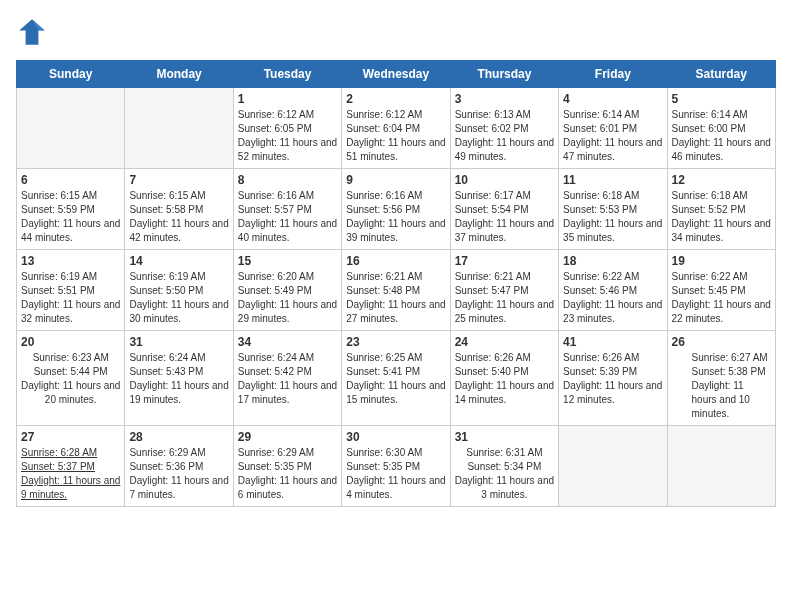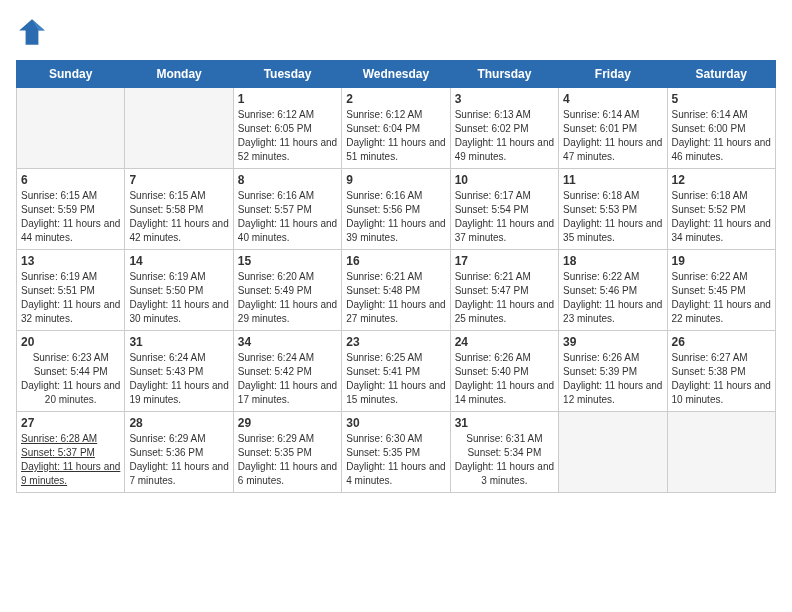--- a/index.html
+++ b/index.html
@@ -260,28 +260,28 @@
 Sunset: 5:41 PM
 Daylight: 11 hours and 15 minutes.</div>
         </td>
         <td>
           <div class="day-number">24</div>
           <div class="day-info" style="white-space: pre-line;">Sunrise: 6:26 AM
 Sunset: 5:40 PM
 Daylight: 11 hours and 14 minutes.</div>
         </td>
         <td>
-          <div class="day-number">39</div>
+          <div class="day-number">41</div>
           <div class="day-info" style="white-space: pre-line;">Sunrise: 6:26 AM
 Sunset: 5:39 PM
 Daylight: 11 hours and 12 minutes.</div>
         </td>
         <td>
           <div class="day-number">26</div>
-          <div class="day-info" style="white-space: pre-line;">Sunrise: 6:27 AM
+          <div class="day-info" style="white-space: pre-line; margin-left: 20px;">Sunrise: 6:27 AM
 Sunset: 5:38 PM
 Daylight: 11 hours and 10 minutes.</div>
         </td>
       </tr>
       <tr>
         <td>
           <div class="day-number">27</div>
           <div class="day-info" style="white-space: pre-line; text-decoration: underline;">Sunrise: 6:28 AM
 Sunset: 5:37 PM
 Daylight: 11 hours and 9 minutes.</div>

